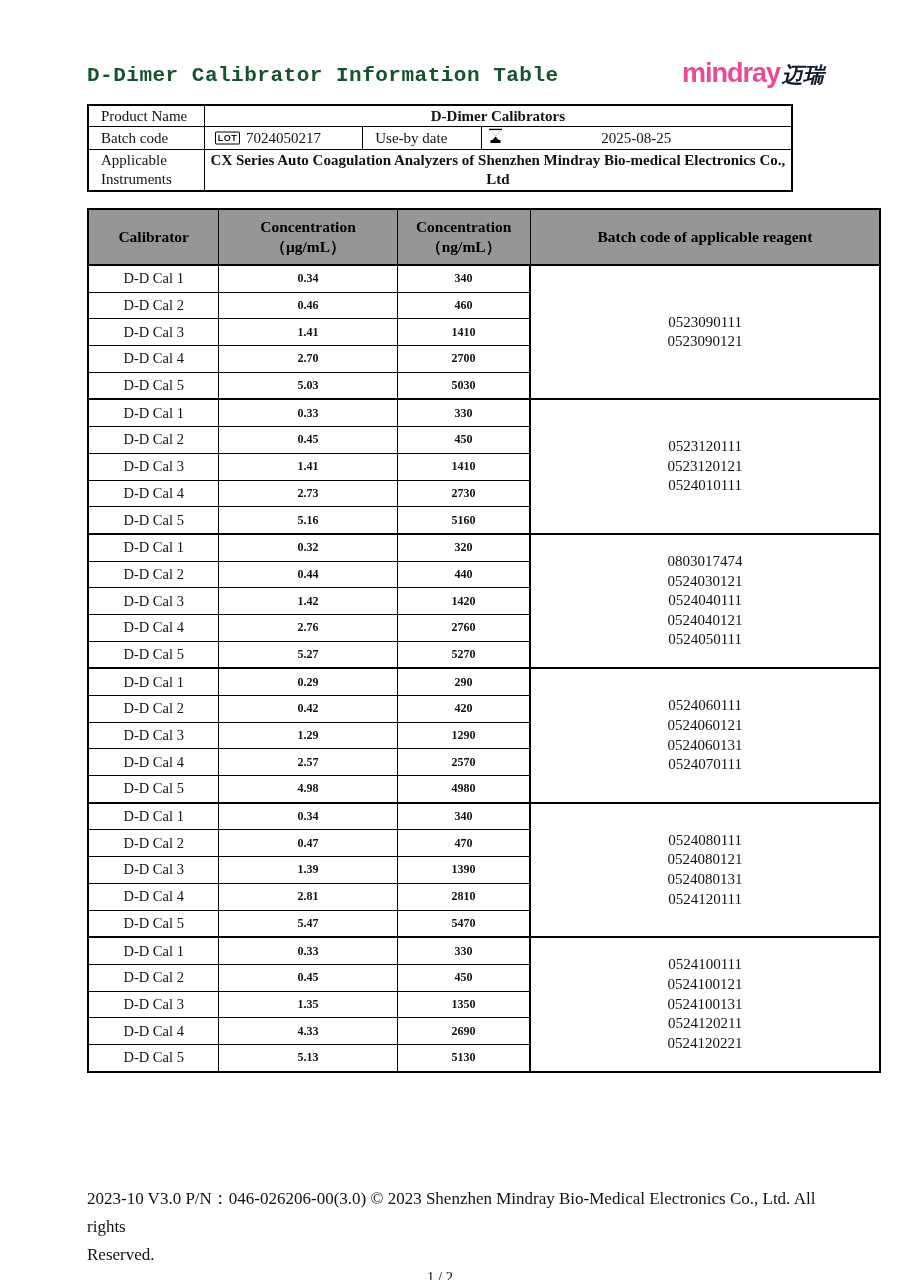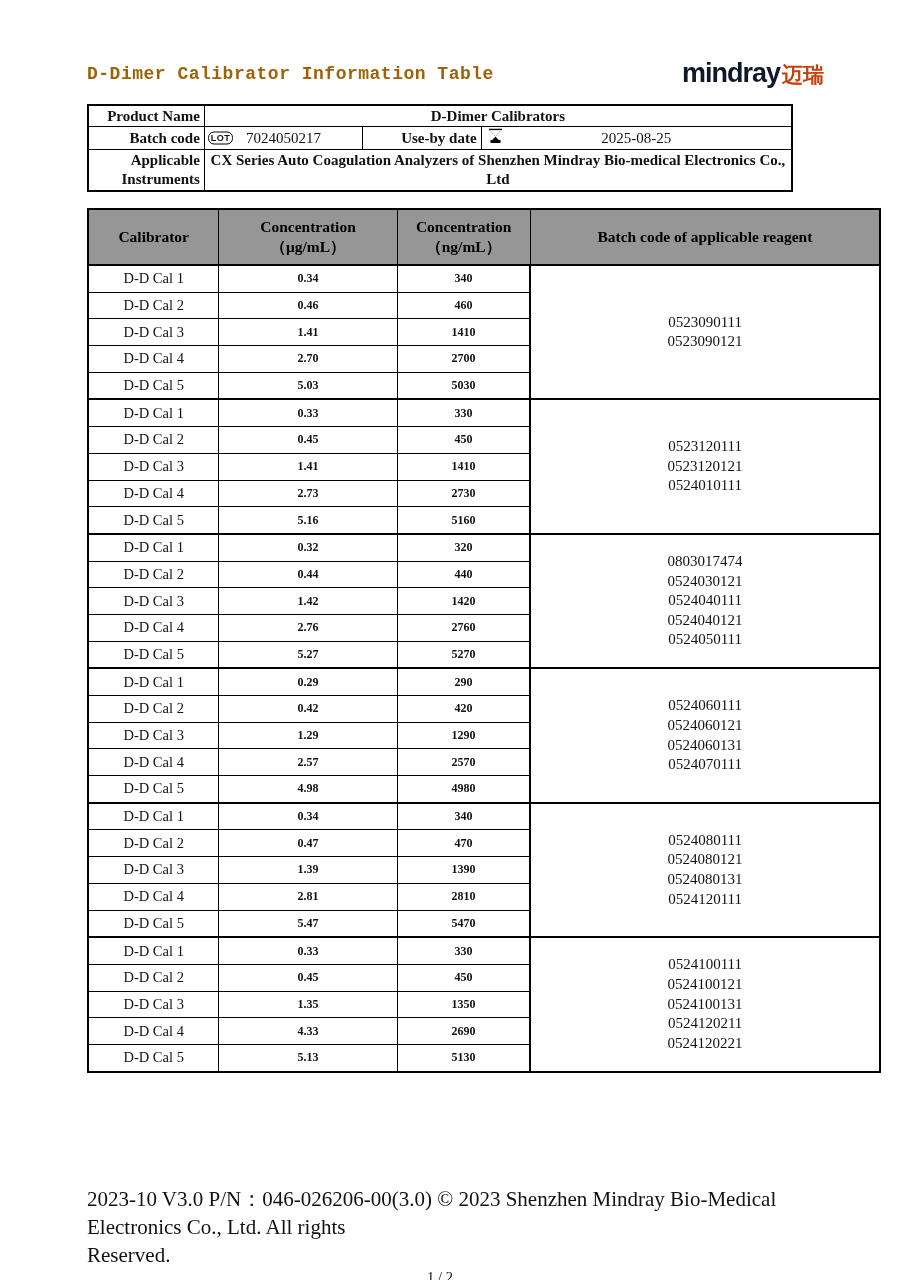--- a/index.html
+++ b/index.html
@@ -13,49 +13,49 @@
   .page { position: relative; width: 905px; height: 1280px; }
   .content { padding: 58px 0 0 87px; width: 737px; }
 
   
   .header-row {
     display: flex; justify-content: space-between; align-items: flex-start;
     width: 737px;
   }
   .doc-title {
     margin: 0; font-family: "Liberation Mono", "DejaVu Sans Mono", monospace;
-    font-size: 18px; font-weight: 600; letter-spacing: 0.5px; color: #a16207;
+    font-size: 21px; font-weight: 600; letter-spacing: 0.5px; color: #14532d;
     padding-top: 6px;
   }
   .logo { white-space: nowrap; line-height: 1; padding-top: 2px; }
   .logo-en {
     font-family: "Liberation Sans", sans-serif;
     font-weight: bold; font-size: 27px; letter-spacing: -1px;
   }
   .logo-cn {
     font-family: "Liberation Sans", sans-serif;
     font-weight: bold; font-size: 21px; margin-left: 2px;
   }
 
   
   table { border-collapse: collapse; }
   .info-table {
     width: 706px; margin-top: 17px;
     border: 2px solid #000; table-layout: fixed;
   }
   .info-table td { border: 1px solid #000; padding: 0 4px; font-size: 15px; }
-  .info-table .lbl { font-weight: bold; text-align: right; padding-left: 12px; }
+  .info-table .lbl { font-weight: normal; text-align: left; padding-left: 12px; }
   .info-table .val { font-weight: bold; text-align: center; }
   .row-h1 td { height: 20px; }
   .row-h2 td { height: 22px; }
   .row-h3 td { height: 40px; line-height: 19px; }
   .iconed-cell { position: relative; text-align: center; font-size: 16px; }
   .lot-icon {
-    position: absolute; left: 3px; top: 50%; transform: translateY(-50%);
-    border: 1.5px solid #000; border-radius: 6px;
+    position: absolute; left: 10px; top: 50%; transform: translateY(-50%);
+    border: 1.5px solid #000; border-radius: 1px;
     font: bold 9px/11px "Liberation Sans", sans-serif;
     padding: 0 2px; letter-spacing: 0.5px;
   }
   .hourglass-icon {
     position: absolute; left: 7px; top: 50%; transform: translateY(-50%);
   }
 
   
   .main-table {
     width: 794px; margin-top: 16px;
@@ -69,33 +69,33 @@
     height: 54px; line-height: 1.3; vertical-align: middle; text-align: center;
   }
   .main-table tbody { border-top: 2px solid #000; border-radius: 30px; }
   .main-table td { height: 25.7px; vertical-align: middle; text-align: center; }
   .main-table td.c0 { font-size: 14.5px; }
   .main-table td.c1, .main-table td.c2 { font-size: 12px; font-weight: bold; }
   .main-table td.batch-cell { border-left: 2px solid #000; font-size: 15px; }
   .batch-lines { line-height: 19.6px; text-align: center; }
 
   
-  .footer { margin-top: 112px; width: 745px; font-size: 21px; line-height: 28px; }
+  .footer { margin-top: 112px; width: 745px; font-size: 17px; line-height: 28px; }
   .pageno { width: 706px; text-align: center; font-size: 14.5px; }
 </style>
 </head>
 <body>
 
 <div class="page">
   <div class="content">
 
     <div class="header-row">
       <h1 class="doc-title">D-Dimer Calibrator Information Table</h1>
       <div class="logo">
-        <span class="logo-en" style="color: #0f172a;">mindray</span><span class="logo-cn" style="color: #c2410c;">迈瑞</span>
+        <span class="logo-en" style="color: #ec4899;">mindray</span><span class="logo-cn" style="color: #0f172a; font-style: italic;">迈瑞</span>
       </div>
     </div>
 
     <table class="info-table">
       <colgroup>
           <col style="width:116px">
           <col style="width:158px">
           <col style="width:118px">
           <col style="width:310px">
         </colgroup>

